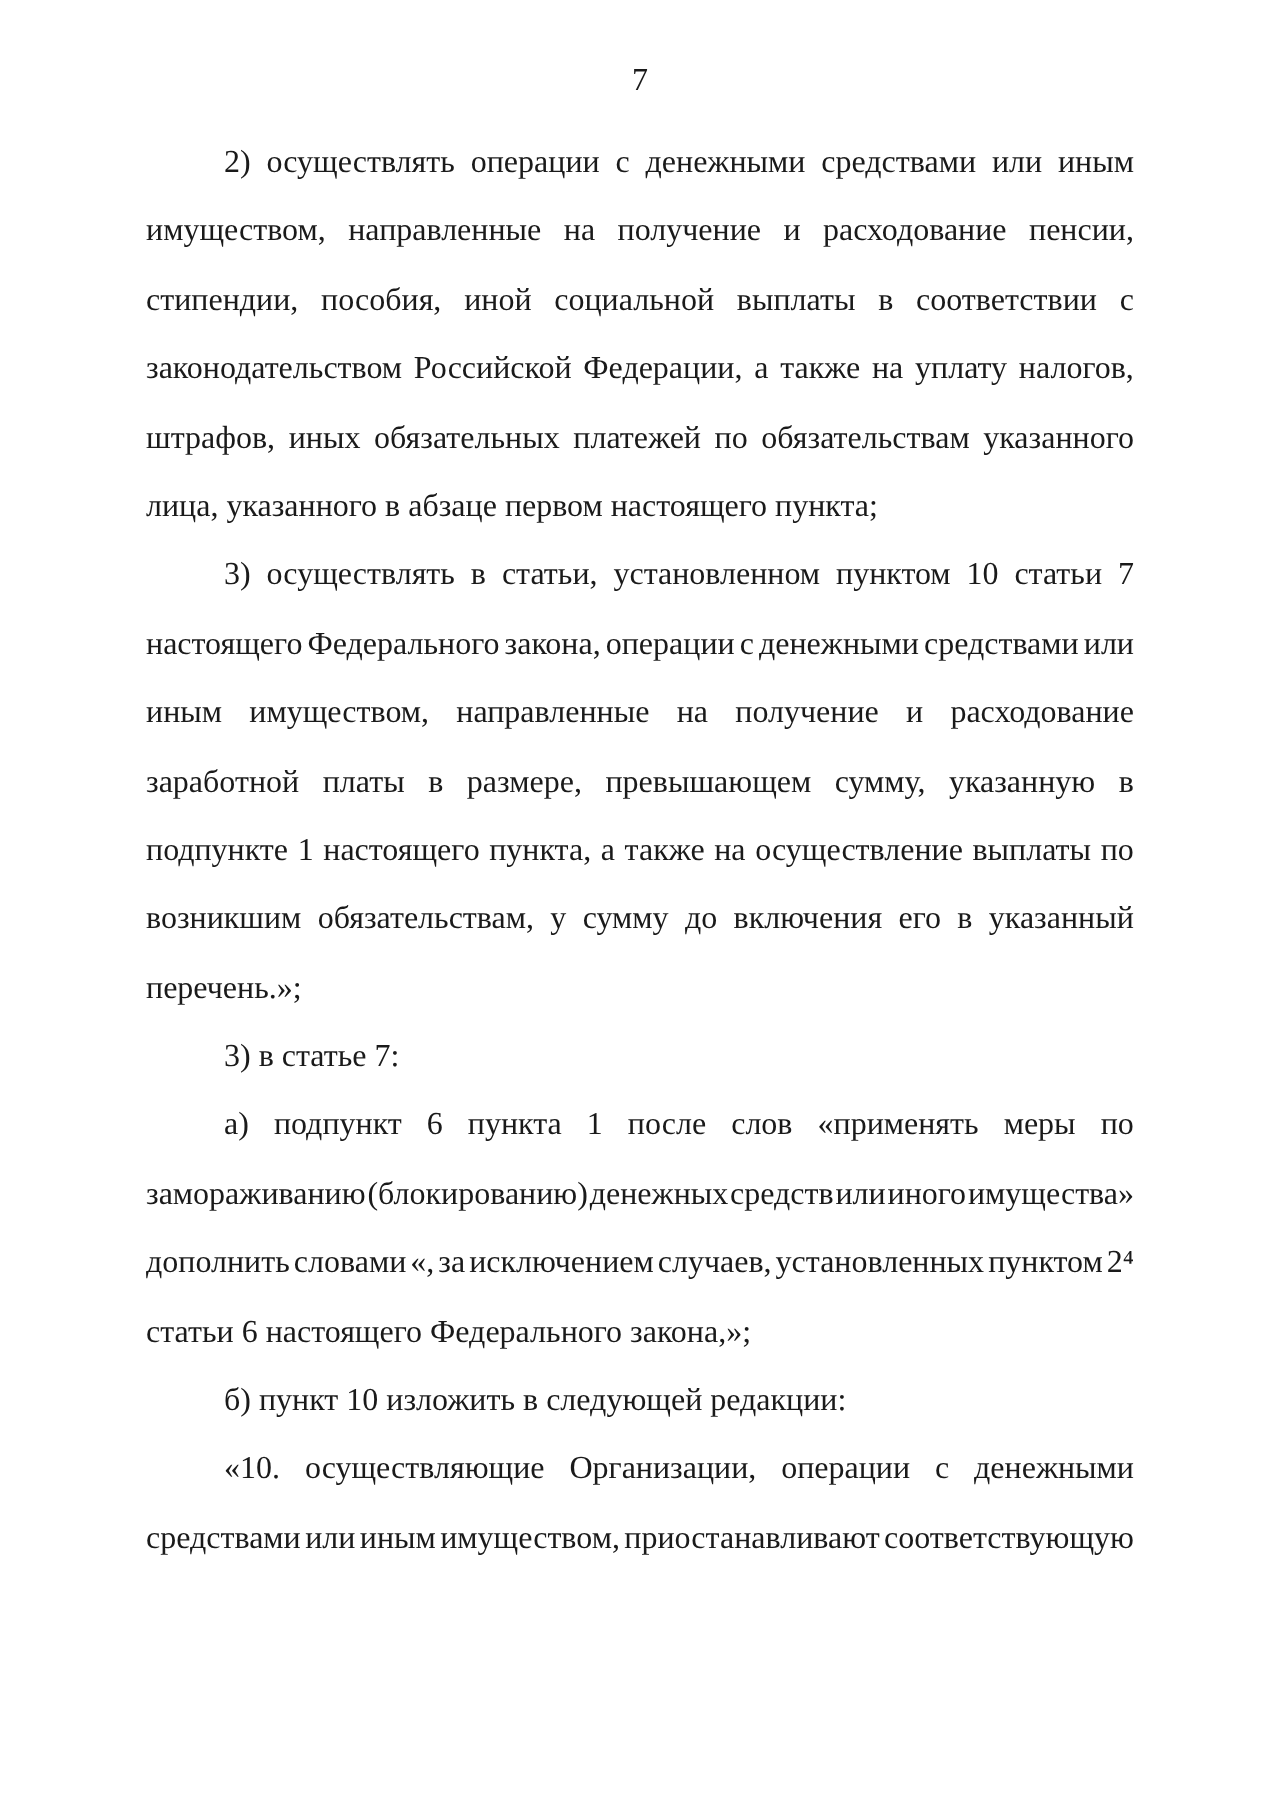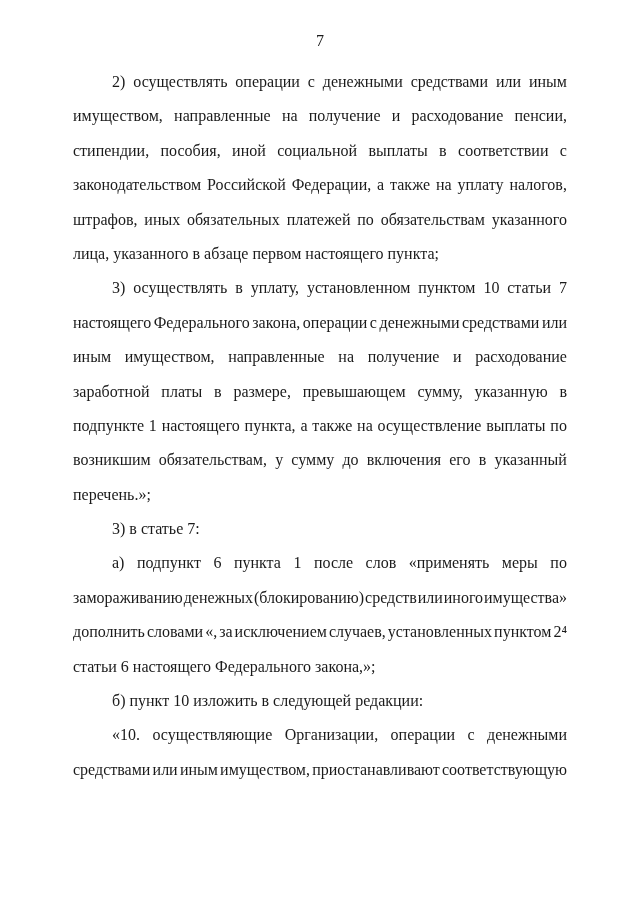--- a/index.html
+++ b/index.html
@@ -107,21 +107,21 @@
             <span>обязательствам</span>
             <span>указанного</span>
           </div>
           <div class="line">лица, указанного в абзаце первом настоящего пункта;</div>
         </div>
         <div class="paragraph">
           <div class="line first just">
             <span>3)</span>
             <span>осуществлять</span>
             <span>в</span>
-            <span>уплату,</span>
+            <span>статьи,</span>
             <span>установленном</span>
             <span>пунктом</span>
             <span>10</span>
             <span>статьи</span>
             <span>7</span>
           </div>
           <div class="line just">
             <span>настоящего</span>
             <span>Федерального</span>
             <span>закона,</span>
@@ -186,22 +186,22 @@
             <span>пункта</span>
             <span>1</span>
             <span>после</span>
             <span>слов</span>
             <span>«применять</span>
             <span>меры</span>
             <span>по</span>
           </div>
           <div class="line just">
             <span>замораживанию</span>
+            <span>(блокированию)</span>
             <span>денежных</span>
-            <span>(блокированию)</span>
             <span>средств</span>
             <span>или</span>
             <span>иного</span>
             <span>имущества»</span>
           </div>
           <div class="line just">
             <span>дополнить</span>
             <span>словами</span>
             <span>«,</span>
             <span>за</span>

